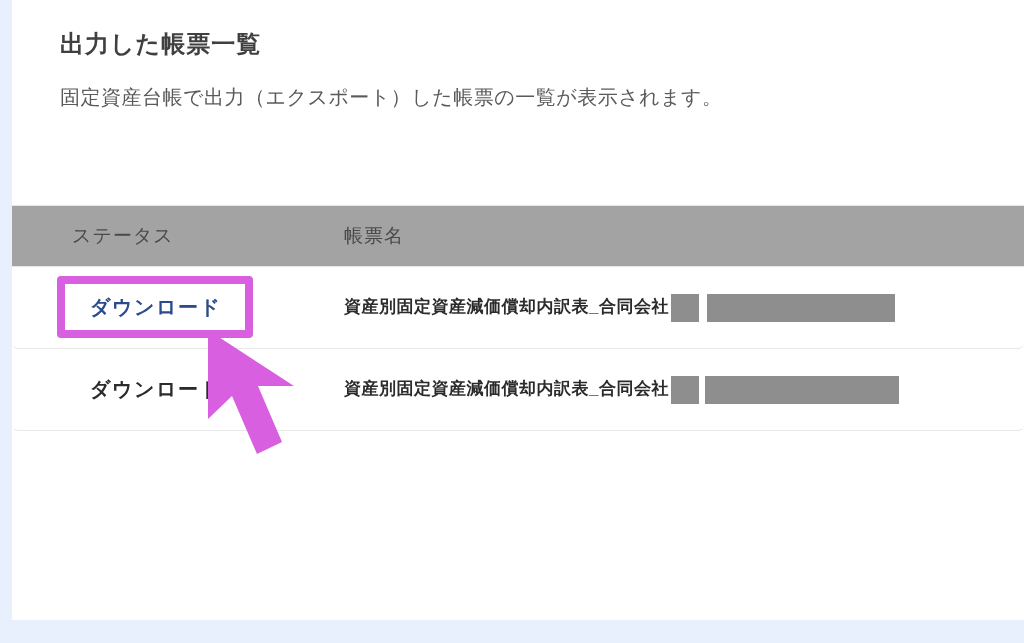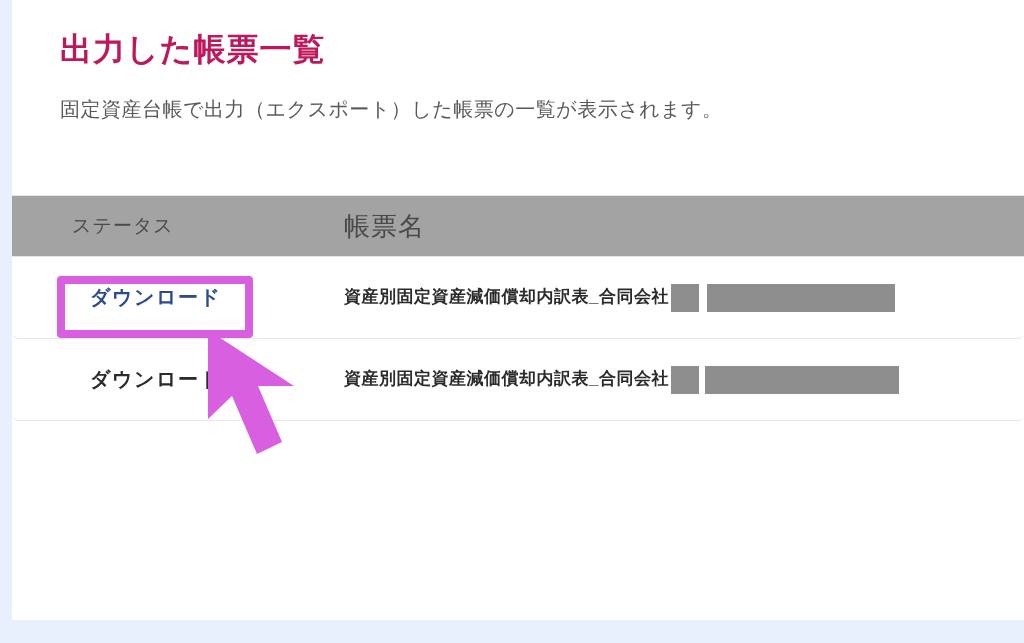--- a/index.html
+++ b/index.html
@@ -18,32 +18,32 @@
     .panel {
       background: #ffffff;
       position: absolute;
       left: 12px;
       top: 0;
       right: 0;
       height: 620px;
       padding-top: 28px;
     }
     .title {
-      font-size: 32px;
+      font-size: 24px;
       font-weight: 800;
-      color: #be185d;
+      color: #404040;
       letter-spacing: 1px;
       padding: 0 48px 24px 48px;
     }
     .subtitle {
       font-size: 20px;
       font-weight: 500;
       color: #5a5a5a;
       letter-spacing: 0.5px;
-      padding: 0 48px 72px 48px;
+      padding: 0 48px 94px 48px;
     }
     .table {
       width: 100%;
     }
     .thead {
       background: #a3a3a3;
       display: flex;
       align-items: center;
       height: 62px;
       border-top: 1px solid #e6e6e6;
@@ -53,21 +53,21 @@
       width: 280px;
       padding-left: 60px;
       font-size: 19px;
       color: #4a4a4a;
       font-weight: 500;
       letter-spacing: 1px;
     }
     .col-name {
       flex: 1;
       padding-left: 52px;
-      font-size: 26px;
+      font-size: 19px;
       color: #4a4a4a;
       font-weight: 500;
       letter-spacing: 1px;
     }
     .tr {
       display: flex;
       align-items: center;
       height: 82px;
       border-bottom: 1px solid #e8e8e8;
       position: relative;

